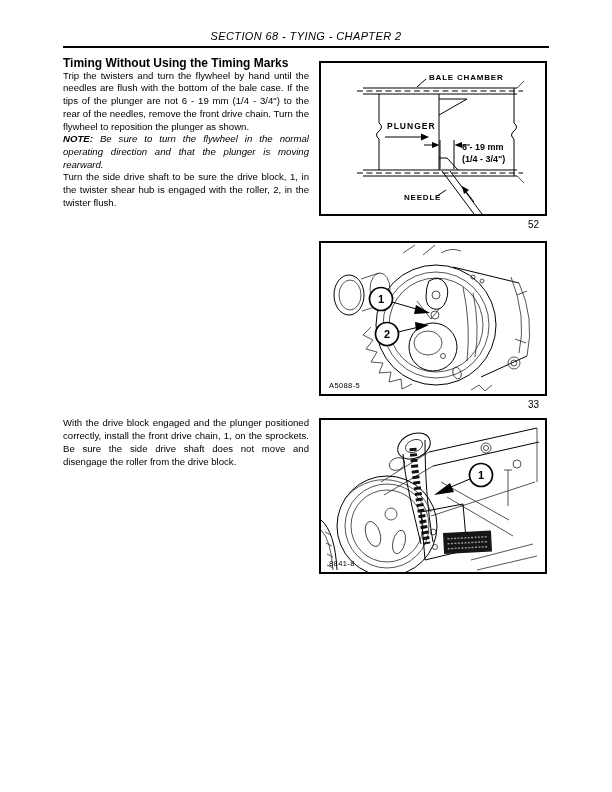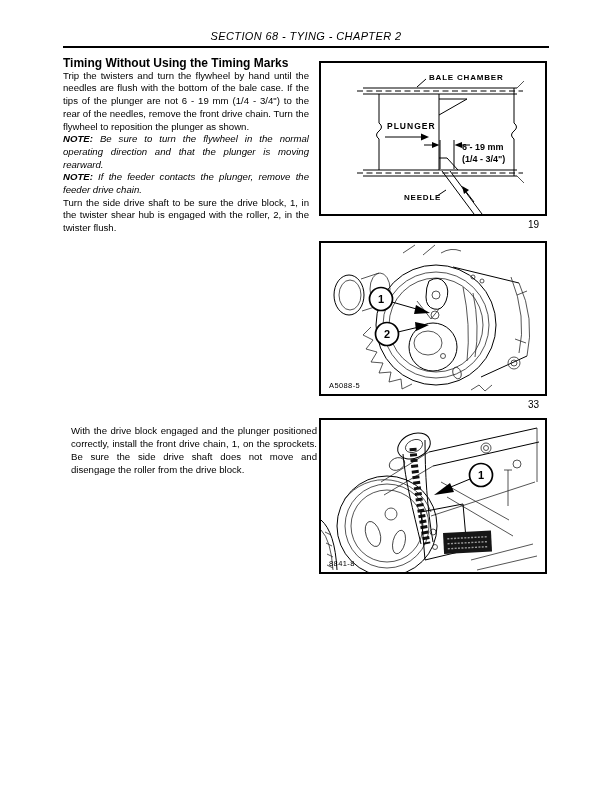--- a/index.html
+++ b/index.html
@@ -18,21 +18,21 @@
   }
   .text-col h2{font-size:12px;line-height:12.7px;margin:0;font-weight:bold;text-align:left;}
   .text-col p{margin:0;}
   .note1{margin-top:7px;}
   .note2{margin-top:12px;}
   .note1,.note2{font-style:italic;}
   .note-label{font-weight:bold;font-style:italic;margin-top:19px;}
   .p2{margin-top:12px;}
   .p3{
     position:absolute;left:63px;top:417px;width:246px;
-    font-size:9.6px;line-height:12.9px;text-align:justify;margin:8px;
+    font-size:9.6px;line-height:12.9px;text-align:justify;margin:0;
   }
   .fig{
     position:absolute;left:319px;width:228px;border:2px solid #000;
     background:#fff;box-sizing:border-box;
   }
   #fig38{top:61px;height:155px;}
   #fig39{top:241px;height:155px;}
   #fig40{top:418px;height:156px;}
   .fig svg{display:block;width:100%;height:100%;}
   .photo-id{
@@ -63,21 +63,20 @@
 
 <div class="page">
 
   <div class="header">SECTION 68 - TYING - CHAPTER 2</div>
   <div class="header-rule"></div>
 
   <div class="text-col">
     <h2>Timing Without Using the Timing Marks</h2>
     <p>Trip the twisters and turn the flywheel by hand until the needles are flush with the bottom of the bale case. If the tips of the plunger are not 6 - 19 mm (1/4 - 3/4") to the rear of the needles, remove the front drive chain. Turn the flywheel to reposition the plunger as shown.</p>
     <p class="note1"><span class="note-label">NOTE:</span> <span>Be sure to turn the flywheel in the normal operating direction and that the plunger is moving rearward.</span></p>
-    <p class="note2"><span class="note-label">NOTE:</span> <span>If the feeder contacts the plunger, remove the feeder drive chain.</span></p>
     <p class="p2">Turn the side drive shaft to be sure the drive block, 1, in the twister shear hub is engaged with the roller, 2, in the twister flush.</p>
   </div>
 
   <p class="p3">With the drive block engaged and the plunger positioned correctly, install the front drive chain, 1, on the sprockets. Be sure the side drive shaft does not move and disengage the roller from the drive block.</p>
 
   <div class="fig" id="fig38">
     <svg viewBox="0 0 224 151">
 
       <g>
         <line class="line" x1="42" y1="25" x2="196" y2="25"></line>
@@ -129,21 +128,21 @@
         <line class="line" x1="153" y1="139" x2="143" y2="126"></line>
         <polygon class="arrowhead" points="141,123 143,131 148,127"></polygon>
       </g>
       <text class="svglabel" x="83" y="137" font-size="8" letter-spacing="0.8">NEEDLE</text>
       <line class="line" x1="116" y1="133" x2="125" y2="127"></line>
 
       <text class="svglabel" x="108" y="17" font-size="8" letter-spacing="0.8">BALE CHAMBER</text>
       <line class="line" x1="105" y1="16" x2="96" y2="24"></line>
     </svg>
   </div>
-  <div class="fig-num" id="num38">19</div>
+  <div class="fig-num" id="num38">52</div>
 
   <div class="fig" id="fig39">
     <svg viewBox="0 0 224 151">
       <g>
         <circle class="line" cx="115" cy="82" r="60"></circle>
         <circle class="thin" cx="115" cy="82" r="53"></circle>
         <circle class="thin" cx="115" cy="82" r="47"></circle>
         <path class="line" d="M132,24 L198,40"></path>
         <path class="line" d="M160,134 L206,113"></path>
         <path class="thin" d="M198,40 Q214,75 206,113"></path>

